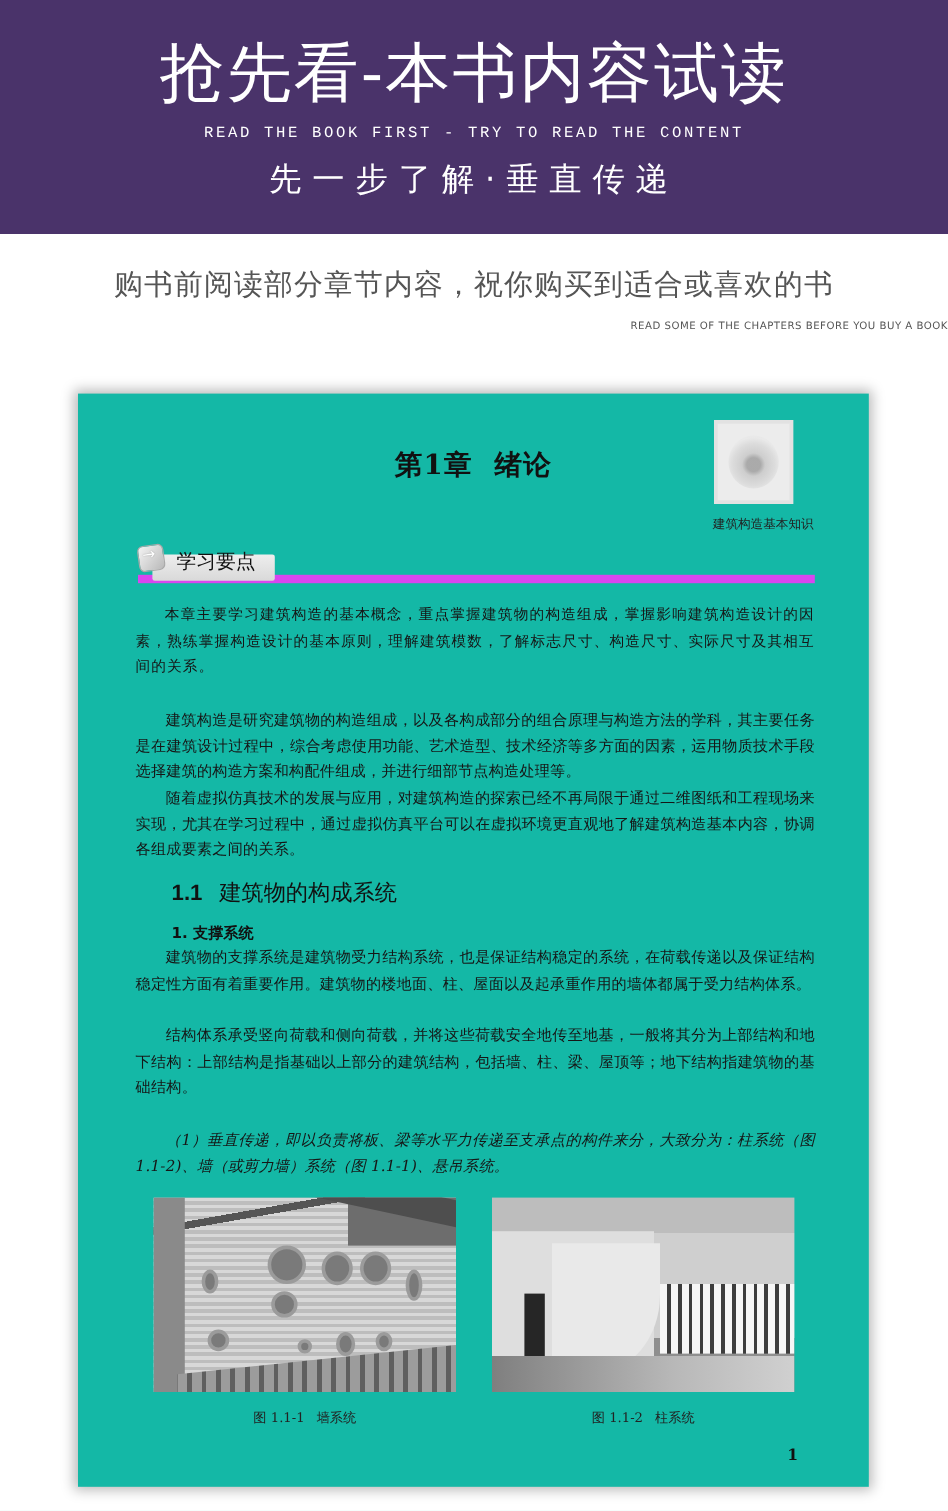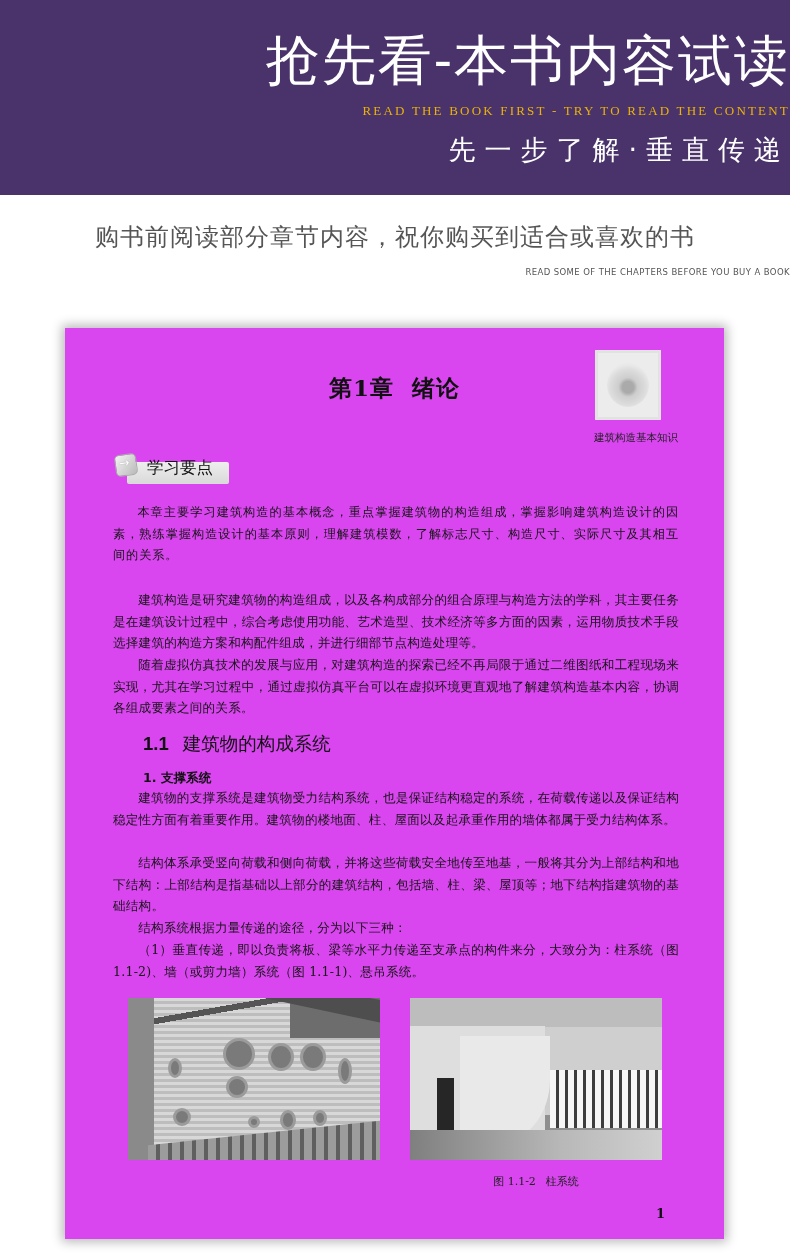--- a/index.html
+++ b/index.html
@@ -2,31 +2,31 @@
 <html><head>
 <meta charset="utf-8">
 <style>
   * { margin: 0; padding: 0; box-sizing: border-box; }
   html, body { width: 790px; height: 1259px; background: #ffffff; overflow: hidden; }
   body { position: relative; font-family: "DejaVu Serif", "Liberation Serif", serif; color: #1a1a1a; }
 
   
   .banner {
     position: absolute; left: 0; top: 0; width: 790px; height: 195px;
-    background: #4a336a; text-align: right; color: #ffffff;
+    background: #4a336a; text-align: center; color: #ffffff;
   }
   .banner-title {
     position: absolute; left: 0; right: 0; top: 26px;
     font-family: "DejaVu Serif", "Liberation Serif", serif;
     font-size: 54px; letter-spacing: 2px; line-height: 70px; font-weight: normal;
   }
   .banner-sub {
     position: absolute; left: 0; right: 0; top: 102px;
-    font-family: Liberation Serif, serif;
-    font-size: 13px; letter-spacing: 2.2px; line-height: 18px; color: #eab308;
+    font-family: Liberation Mono, monospace;
+    font-size: 13px; letter-spacing: 2.2px; line-height: 18px; color: #ffffff;
   }
   .banner-slogan {
     position: absolute; left: 0; right: 0; top: 131px;
     font-family: "DejaVu Sans", "Liberation Sans", sans-serif;
     font-size: 27px; letter-spacing: 9px; line-height: 38px;
   }
 
   
   .intro-cn {
     position: absolute; left: 0; right: 0; top: 220px; text-align: center;
@@ -35,21 +35,21 @@
   }
   .intro-en {
     position: absolute; left: 0; right: 0; top: 266px; text-align: right;
     font-family: "DejaVu Sans", "Liberation Sans", sans-serif;
     font-size: 8.5px; color: #555555; letter-spacing: 0.4px; line-height: 12px;
   }
 
   
   .page {
     position: absolute; left: 65px; top: 328px; width: 659px; height: 911px;
-    background: #d946ef;
+    background: #14b8a6;
     box-shadow: 0 0 10px 3px rgba(0,0,0,0.28);
   }
   .chapter-title {
     position: absolute; left: 0; right: 0; top: 44px; text-align: center;
     font-family: "DejaVu Serif", "Liberation Serif", serif;
     font-size: 23px; font-weight: bold; letter-spacing: 1px; line-height: 32px; color: #111;
   }
   .chapter-title .gap { display: inline-block; width: 18px; }
   .seal {
     position: absolute; left: 530px; top: 22px; width: 66px; height: 70px;
@@ -61,21 +61,21 @@
     background: radial-gradient(circle at 50% 55%, #9a9a9a 0 18%, #c6c6c6 30%, #d8d8d8 55%, #e8e8e8 70%);
     opacity: 0.8;
   }
   .book-name {
     position: absolute; right: 46px; top: 102px;
     font-family: "DejaVu Serif", "Liberation Serif", serif;
     font-size: 10.5px; color: #222; line-height: 14px;
   }
   .keypoint-header {
     position: absolute; left: 50px; top: 126px; width: 564px; height: 32px;
-    border-bottom: 1px solid #d946ef;
+    border-bottom: 7px solid #d946ef;
   }
   .keypoint-bar {
     position: absolute; left: 12px; top: 8px; width: 102px; height: 22px;
     background: linear-gradient(#eeeeee, #d9d9d9); border-radius: 2px;
   }
   .keypoint-icon {
     position: absolute; left: 0; top: 0; width: 22px; height: 22px;
     border-radius: 5px; background: linear-gradient(135deg, #f4f4f4, #b9b9b9);
     border: 1px solid #a9a9a9; transform: rotate(-8deg);
   }
@@ -183,39 +183,41 @@
   <div class="para" style="top:261px;">建筑构造是研究建筑物的构造组成，以及各构成部分的组合原理与构造方法的学科，其主要任务是在建筑设计过程中，综合考虑使用功能、艺术造型、技术经济等多方面的因素，运用物质技术手段选择建筑的构造方案和构配件组成，并进行细部节点构造处理等。</div>
   <div class="para" style="top:326px;">随着虚拟仿真技术的发展与应用，对建筑构造的探索已经不再局限于通过二维图纸和工程现场来实现，尤其在学习过程中，通过虚拟仿真平台可以在虚拟环境更直观地了解建筑构造基本内容，协调各组成要素之间的关系。</div>
 
   <div class="section-title">
     <span class="num">1.1</span><span>建筑物的构成系统</span>
   </div>
   <div class="subsection-title">1. 支撑系统</div>
 
   <div class="para" style="top:459px;">建筑物的支撑系统是建筑物受力结构系统，也是保证结构稳定的系统，在荷载传递以及保证结构稳定性方面有着重要作用。建筑物的楼地面、柱、屋面以及起承重作用的墙体都属于受力结构体系。</div>
   <div class="para" style="top:524px;">结构体系承受竖向荷载和侧向荷载，并将这些荷载安全地传至地基，一般将其分为上部结构和地下结构：上部结构是指基础以上部分的建筑结构，包括墙、柱、梁、屋顶等；地下结构指建筑物的基础结构。</div>
-  <div class="para" style="top:589px;">结构系统根据力量传递的途径，分为以下三种：</div>
-  <div class="para" style="top:611px;">（1）垂直传递，即以负责将板、梁等水平力传递至支承点的构件来分，大致分为：柱系统（图 1.1-2)、墙（或剪力墙）系统（图 1.1-1)、悬吊系统。</div>
+  <div class="para" style="top:611px;font-style:italic;">（1）垂直传递，即以负责将板、梁等水平力传递至支承点的构件来分，大致分为：柱系统（图 1.1-2)、墙（或剪力墙）系统（图 1.1-1)、悬吊系统。</div>
 
   <div class="figure fig1">
     <div class="left-edge"></div>
     <div class="trees"></div>
     <div class="roof"></div>
     <div class="plate" style="left:95px;top:40px;width:32px;height:32px;"></div>
     <div class="plate" style="left:140px;top:45px;width:26px;height:28px;"></div>
     <div class="plate" style="left:172px;top:45px;width:26px;height:28px;"></div>
     <div class="plate" style="left:98px;top:78px;width:22px;height:22px;"></div>
     <div class="plate" style="left:40px;top:60px;width:14px;height:20px;"></div>
     <div class="plate" style="left:45px;top:110px;width:18px;height:18px;"></div>
     <div class="plate" style="left:120px;top:118px;width:12px;height:12px;"></div>
     <div class="plate" style="left:152px;top:112px;width:16px;height:20px;"></div>
     <div class="plate" style="left:185px;top:112px;width:14px;height:16px;"></div>
     <div class="plate" style="left:210px;top:60px;width:14px;height:26px;"></div>
     <div class="fence"></div>
   </div>
+  <div class="fig-caption" style="left:63px;">
+    <span>图 1.1-1</span><span class="gap"></span><span>墙系统</span>
+  </div>
 
   <div class="figure fig2">
     <div class="wall"></div>
     <div class="curve"></div>
     <div class="door"></div>
     <div class="windows"></div>
     <div class="floor"></div>
   </div>
   <div class="fig-caption" style="left:345px;">
     <span>图 1.1-2</span><span class="gap"></span><span>柱系统</span>

